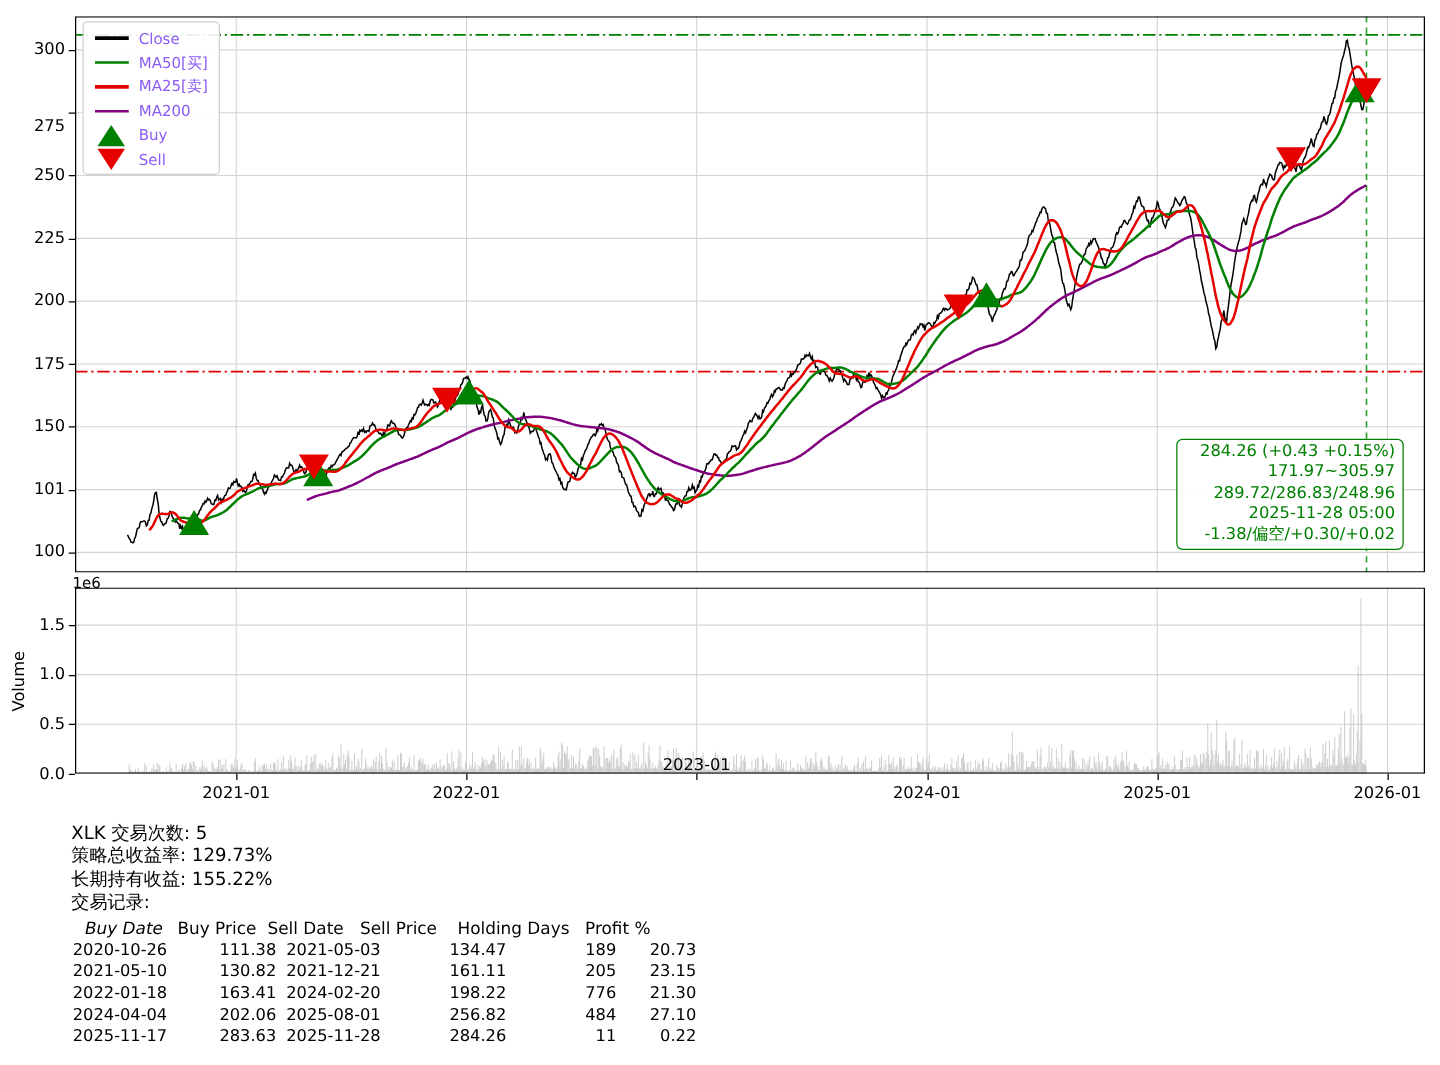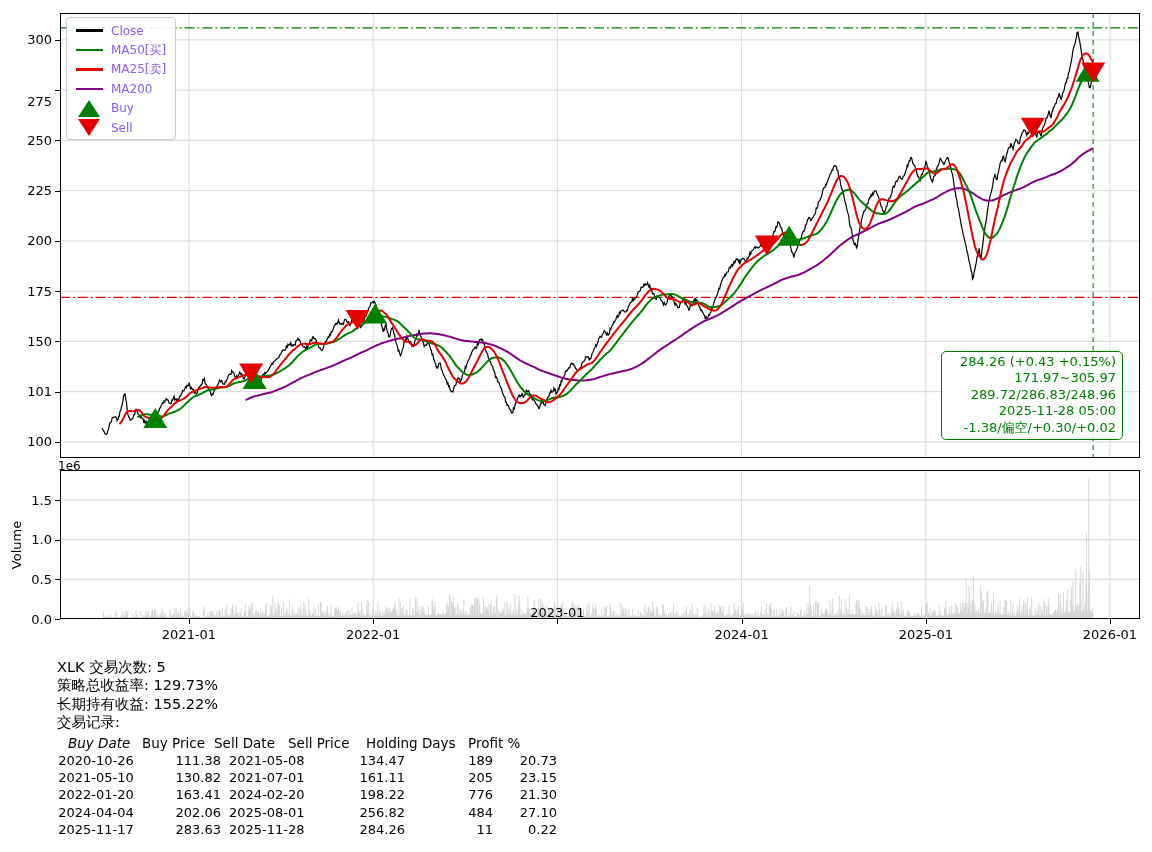--- a/index.html
+++ b/index.html
@@ -198,35 +198,35 @@
         <span style="left: 85px;">Buy Price</span>
         <span style="left: 157px;">Sell Date</span>
         <span style="left: 231px;">Sell Price</span>
         <span style="left: 309px;">Holding Days</span>
         <span style="left: 411px;">Profit %</span>
       </div>
     <div id="trades-rows">
         <div class="trade-row">
           <span class="c0">2020-10-26</span>
           <span class="c1">111.38</span>
-          <span class="c2">2021-05-08</span>
+          <span class="c2">2021-05-03</span>
           <span class="c3">134.47</span>
           <span class="c4">189</span>
           <span class="c5">20.73</span>
         </div>
         <div class="trade-row">
           <span class="c0">2021-05-10</span>
           <span class="c1">130.82</span>
-          <span class="c2">2021-07-01</span>
+          <span class="c2">2021-12-21</span>
           <span class="c3">161.11</span>
           <span class="c4">205</span>
           <span class="c5">23.15</span>
         </div>
         <div class="trade-row">
-          <span class="c0">2022-01-20</span>
+          <span class="c0">2022-01-18</span>
           <span class="c1">163.41</span>
           <span class="c2">2024-02-20</span>
           <span class="c3">198.22</span>
           <span class="c4">776</span>
           <span class="c5">21.30</span>
         </div>
         <div class="trade-row">
           <span class="c0">2024-04-04</span>
           <span class="c1">202.06</span>
           <span class="c2">2025-08-01</span>

